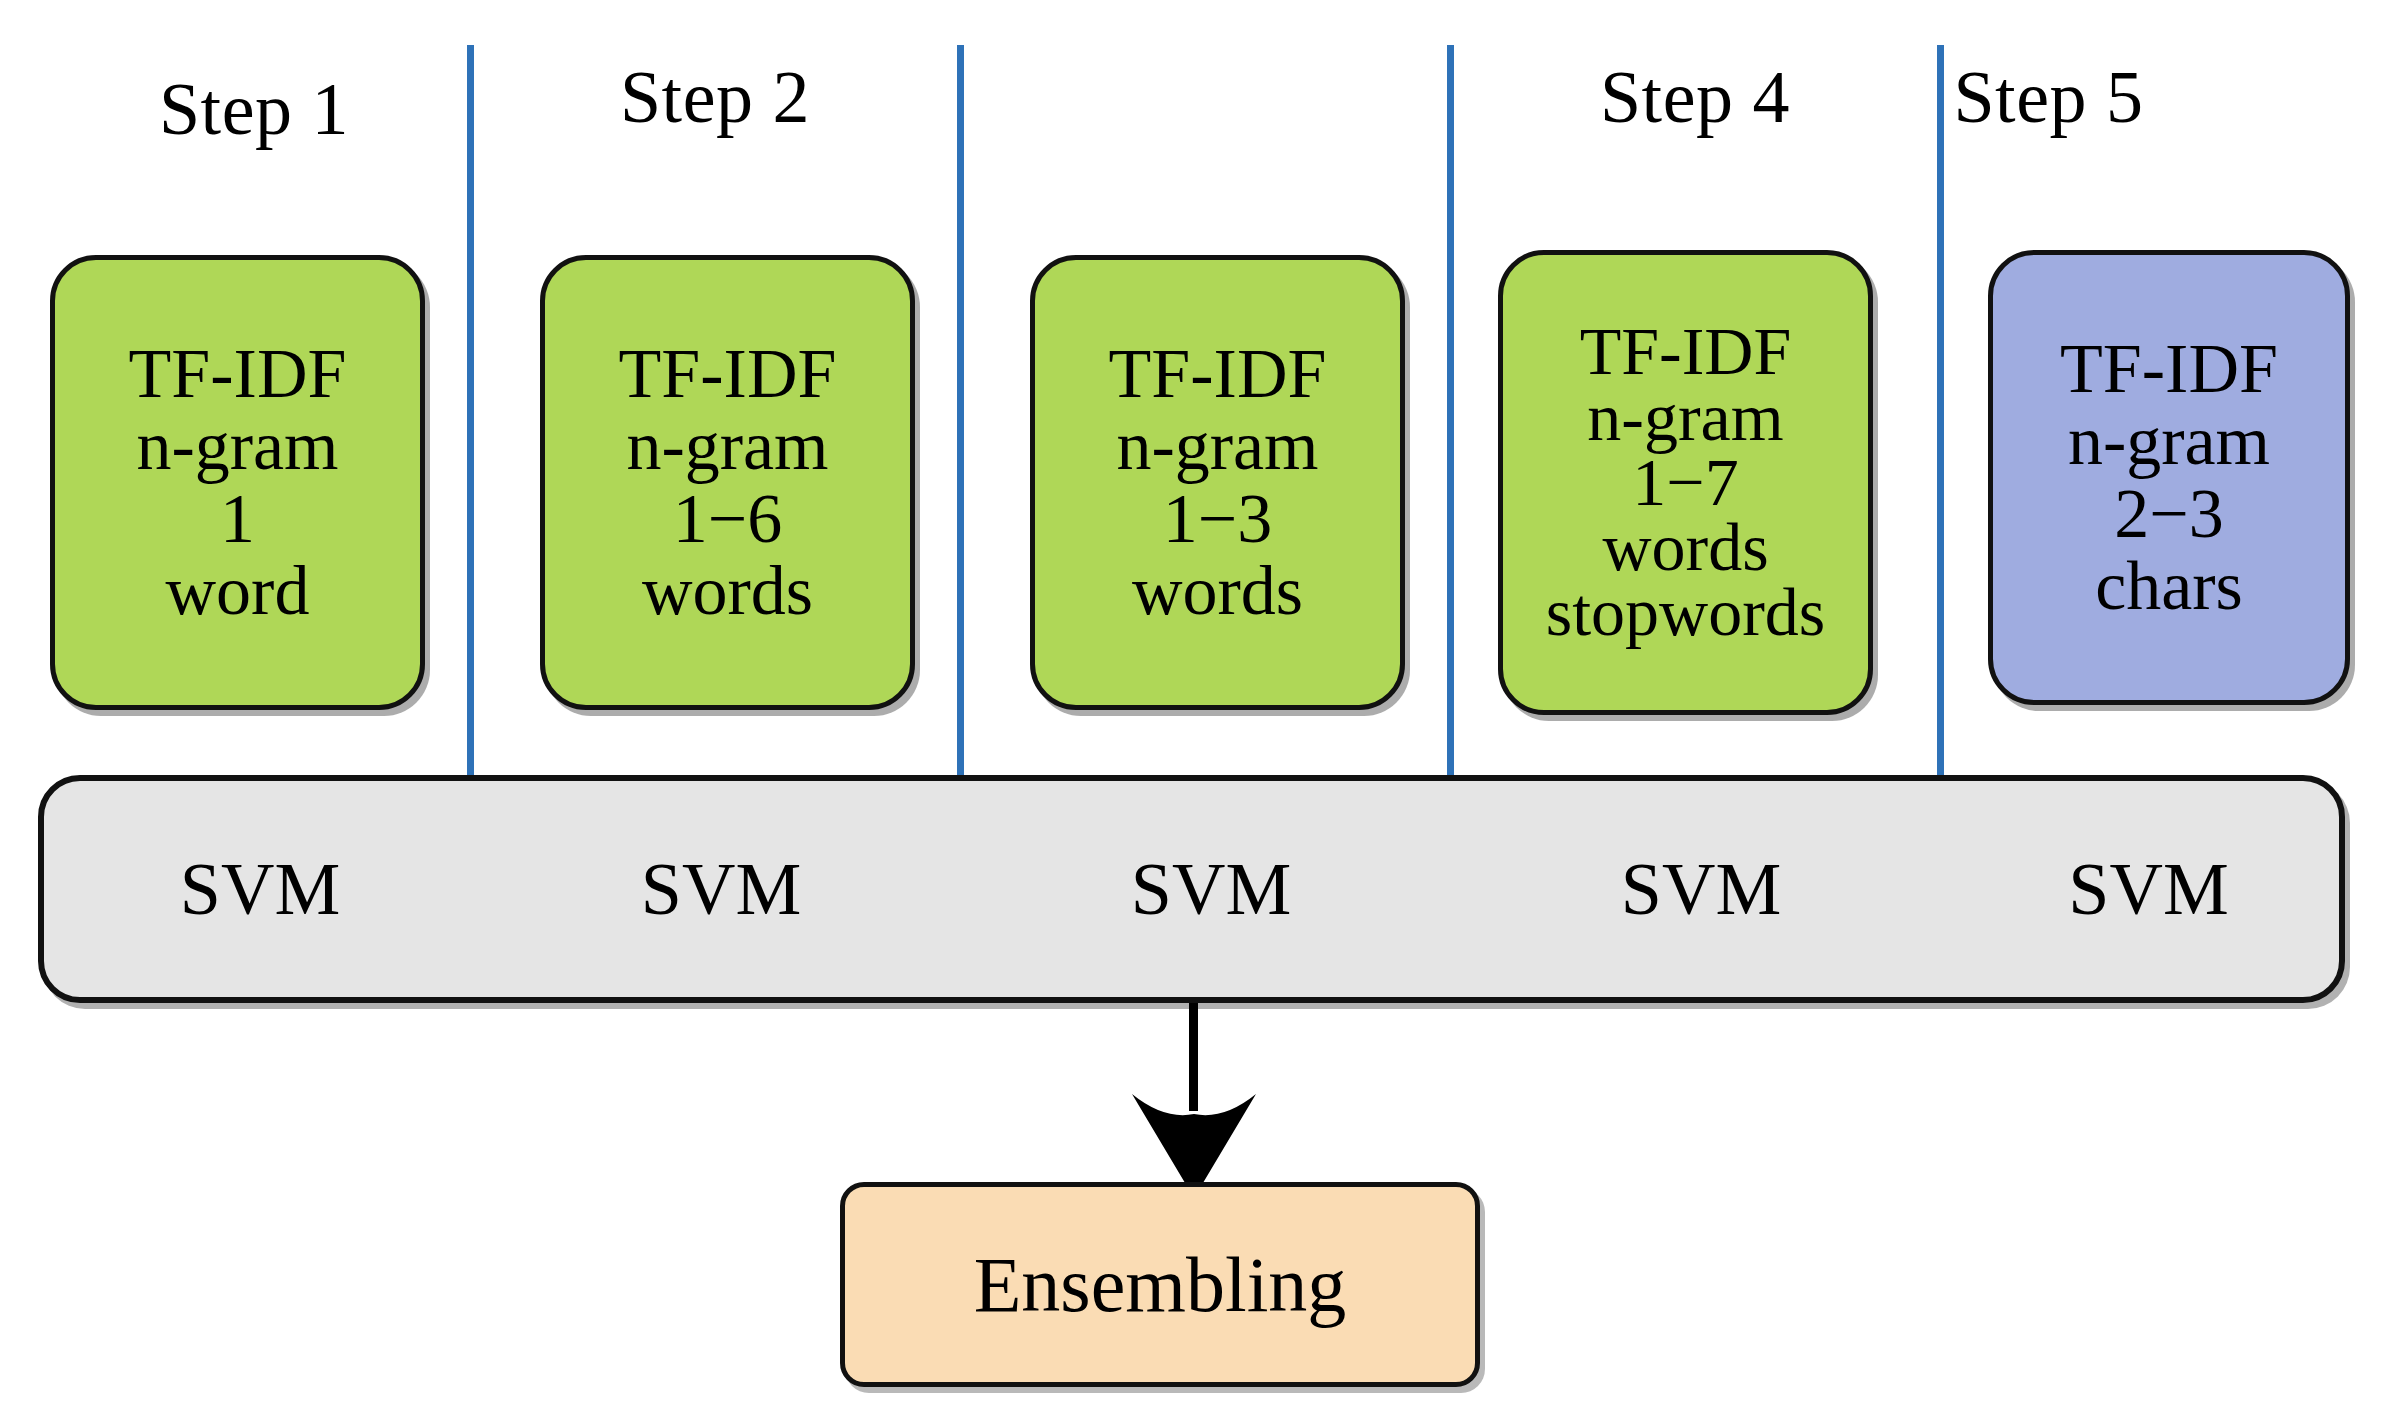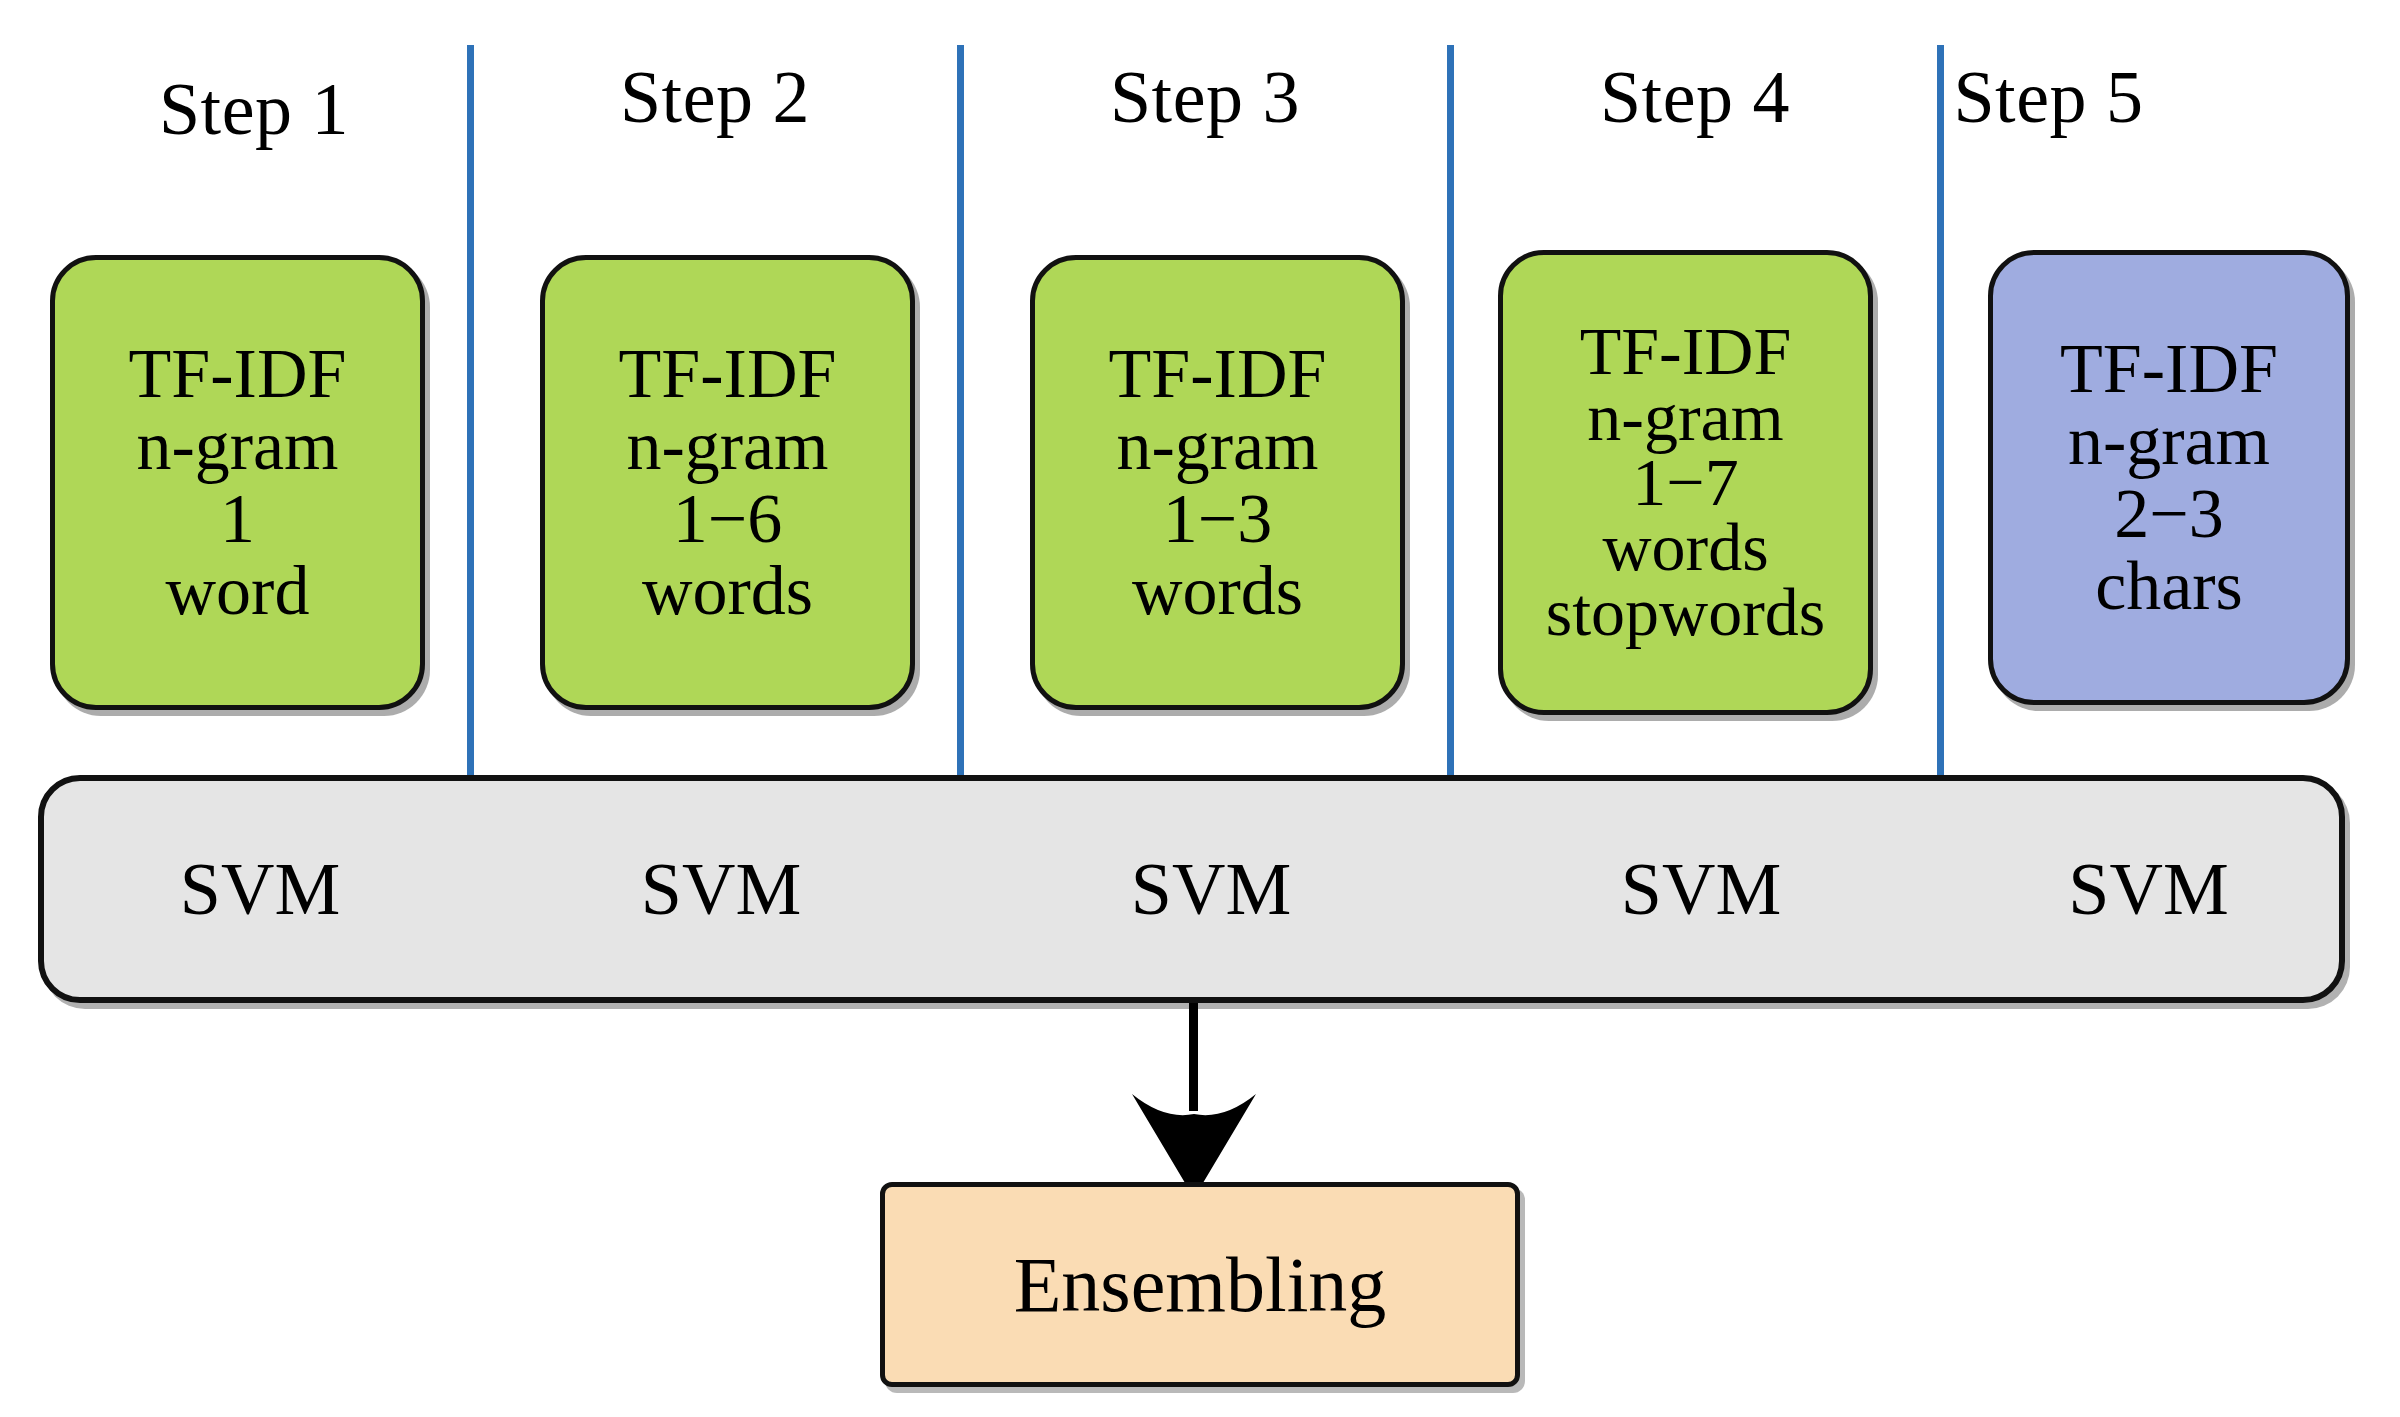--- a/index.html
+++ b/index.html
@@ -29,22 +29,22 @@
            background:#e5e5e5;border:6px solid #111;border-radius:42px;
            box-sizing:border-box;box-shadow:5px 6px 0 rgba(60,60,60,.4);}
   .svm-cell{position:absolute;top:0;height:100%;display:flex;align-items:center;
             justify-content:center;font-size:74px;}
 
   
   #arrow-shaft{position:absolute;left:1189px;top:1003px;width:9px;height:108px;background:#000;}
   #arrow-head{position:absolute;left:1130px;top:1090px;width:128px;height:110px;}
 
   
-  #ensembling-box{position:absolute;left:880px;top:1182px;width:640px;height:205px;
-                  background:#FADCB4;border:5px solid #111;border-radius:12px;
+  #ensembling-box{position:absolute;left:840px;top:1182px;width:640px;height:205px;
+                  background:#FADCB4;border:5px solid #111;border-radius:24px;
                   box-sizing:border-box;display:flex;align-items:center;
                   justify-content:center;font-size:78px;
                   box-shadow:5px 6px 0 rgba(80,80,80,.4);}
 </style>
 </head>
 <body>
 
 <div id="stage">
     <div class="divider" style="left: 467px;"></div>
     <div class="divider" style="left: 957px;"></div>
@@ -57,21 +57,20 @@
       <div class="ln">1</div>
       <div class="ln">word</div>
     </div>
     <div class="step-header" style="left: 470px; width: 490px;">Step 2</div>
     <div class="feat-box" style="left: 540px; top: 255px; width: 375px; height: 455px; background: rgb(175, 215, 87);">
       <div class="ln">TF-IDF</div>
       <div class="ln">n-gram</div>
       <div class="ln">1−6</div>
       <div class="ln">words</div>
     </div>
-    <div class="step-header" style="left: 960px; width: 490px;">Step 3</div>
     <div class="feat-box" style="left: 1030px; top: 255px; width: 375px; height: 455px; background: rgb(175, 215, 87);">
       <div class="ln">TF-IDF</div>
       <div class="ln">n-gram</div>
       <div class="ln">1−3</div>
       <div class="ln">words</div>
     </div>
     <div class="step-header" style="left: 1450px; width: 490px;">Step 4</div>
     <div class="feat-box tight" style="left: 1498px; top: 250px; width: 375px; height: 465px; background: rgb(175, 215, 87);">
       <div class="ln">TF-IDF</div>
       <div class="ln">n-gram</div>

